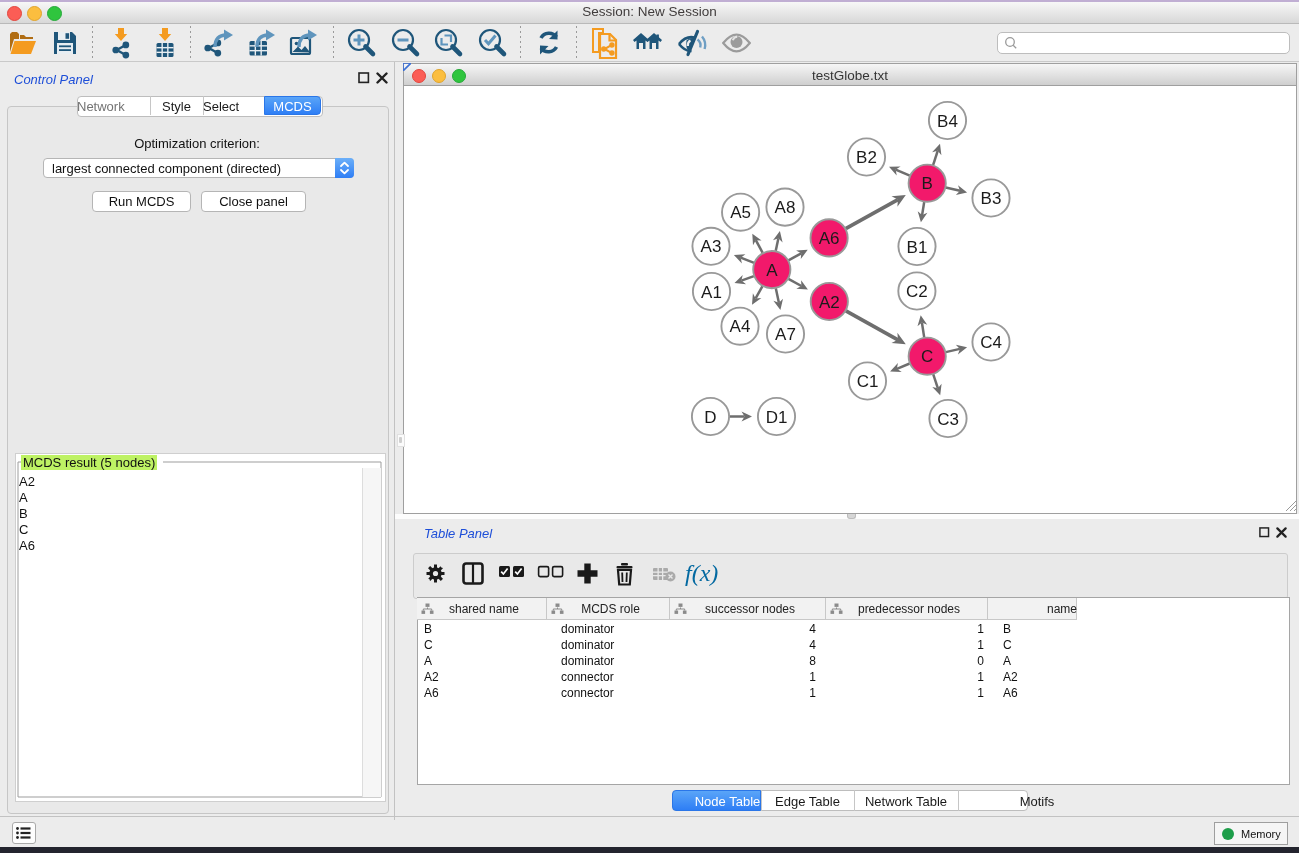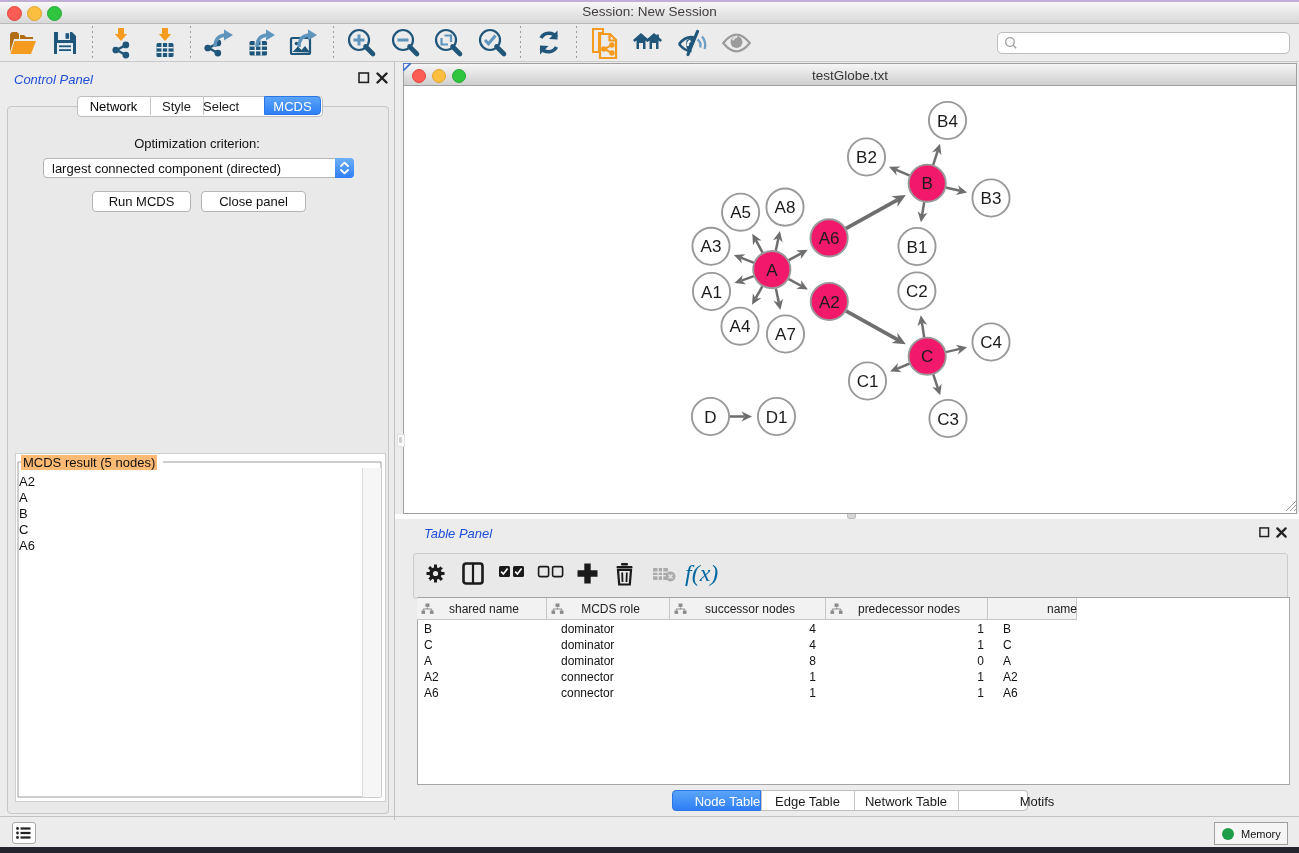--- a/index.html
+++ b/index.html
@@ -156,42 +156,42 @@
 <svg class="abs" style="left:376px;top:72px;" width="12" height="12" viewBox="0 0 12 12">
     <path d="M1.5 1.5 L10.5 10.5 M10.5 1.5 L1.5 10.5" stroke="#222" stroke-width="2.4" stroke-linecap="round"></path>
   </svg>
 
 <div class="abs" style="left:7px;top:106px;width:380px;height:706px;background:#e9e9e9;border:1px solid #c6c6c6;border-radius:4px;"></div>
 
 <div class="abs" style="left:77px;top:96px;width:244px;height:19px;background:#fff;border:1px solid #bdbdbd;border-radius:4px;"></div>
 <div class="abs" style="left:150px;top:96px;width:1px;height:19px;background:#c6c6c6;"></div>
 <div class="abs" style="left:203px;top:96px;width:1px;height:19px;background:#c6c6c6;"></div>
 <div class="abs" style="left:264px;top:96px;width:57px;height:19px;background:linear-gradient(#5aa5f8,#2e7ef5);border:1px solid #2a76e8;border-radius:0 4px 4px 0;box-sizing:border-box;"></div>
-<div class="abs" style="left:77px;top:99px;width:73px;text-align:center;font-size:13px;color:#000000;">Network</div>
+<div class="abs" style="left:77px;top:99px;width:73px;text-align:left;font-size:13px;color:#737373;">Network</div>
 <div class="abs" style="left:150px;top:99px;width:53px;text-align:center;font-size:13px;color:#1a1a1a;">Style</div>
 <div class="abs" style="left:203px;top:99px;width:61px;font-size:13px;color:#1a1a1a;">Select</div>
 <div class="abs" style="left:264px;top:99px;width:57px;text-align:center;font-size:13px;color:#fff;">MCDS</div>
 
 <div class="abs" style="left:0px;top:136px;width:394px;text-align:center;font-size:13px;color:#111;">Optimization criterion:</div>
 <div class="abs" style="left:43px;top:158px;width:311px;height:20px;background:#fff;border:1px solid #b5b5b5;border-radius:4px;box-sizing:border-box;"></div>
 <div class="abs" style="left:335px;top:158px;width:19px;height:20px;background:linear-gradient(#6cb0f9,#2e7ef5);border-radius:0 4px 4px 0;"></div>
 <svg class="abs" style="left:337px;top:160px;" width="15" height="16" viewBox="0 0 15 16">
     <path d="M4 6 L7.5 2.6 L11 6" fill="none" stroke="#fff" stroke-width="1.8" stroke-linejoin="round" stroke-linecap="round"></path>
     <path d="M4 10 L7.5 13.4 L11 10" fill="none" stroke="#fff" stroke-width="1.8" stroke-linejoin="round" stroke-linecap="round"></path>
   </svg>
 <div class="abs" style="left:52px;top:161px;font-size:13px;color:#111;">largest connected component (directed)</div>
 <div class="abs" style="left:92px;top:191px;width:97px;height:17px;background:#fff;border:1px solid #b5b5b5;border-radius:4px;text-align:center;font-size:13px;color:#111;padding-top:2px;">Run MCDS</div>
 <div class="abs" style="left:201px;top:191px;width:103px;height:17px;background:#fff;border:1px solid #b5b5b5;border-radius:4px;text-align:center;font-size:13px;color:#111;padding-top:2px;">Close panel</div>
 
 <div class="abs" style="left:15px;top:453px;width:369px;height:347px;background:#fff;border:1px solid #cfcfcf;"></div>
 
 <svg class="abs" style="left:15px;top:453px;" width="369" height="347" viewBox="0 0 369 347">
 <path d="M8 9 L3 9 L3 344 L366 344 L366 9 L148 9" fill="none" stroke="#9d9d9d" stroke-width="1"></path>
 </svg>
-<div class="abs" style="left:21px;top:455px;font-size:13px;color:#111;background:#fdba74;padding:0 2px;">MCDS result (5 nodes)</div>
+<div class="abs" style="left:21px;top:455px;font-size:13px;color:#111;background:#bef264;padding:0 2px;">MCDS result (5 nodes)</div>
 
 <div class="abs" style="left:362px;top:468px;width:18px;height:329px;background:#f6f6f6;border-left:1px solid #ddd;"></div>
 <div class="abs" style="left:19px;top:474px;font-size:13px;color:#111;line-height:16px;">A2<br>A<br>B<br>C<br>A6</div>
 
 <div class="abs" style="left:12px;top:822px;width:24px;height:22px;background:#fdfdfd;border:1px solid #a9a9a9;border-radius:3px;box-sizing:border-box;"></div>
 <svg class="abs" style="left:16px;top:827px;" width="16" height="12" viewBox="0 0 16 12">
 <circle cx="1.5" cy="1.5" r="1.4" fill="#222"></circle>
     <rect x="4.5" y="0.4" width="10" height="2.2" fill="#222"></rect>
 <circle cx="1.5" cy="6" r="1.4" fill="#222"></circle>
     <rect x="4.5" y="4.9" width="10" height="2.2" fill="#222"></rect>

